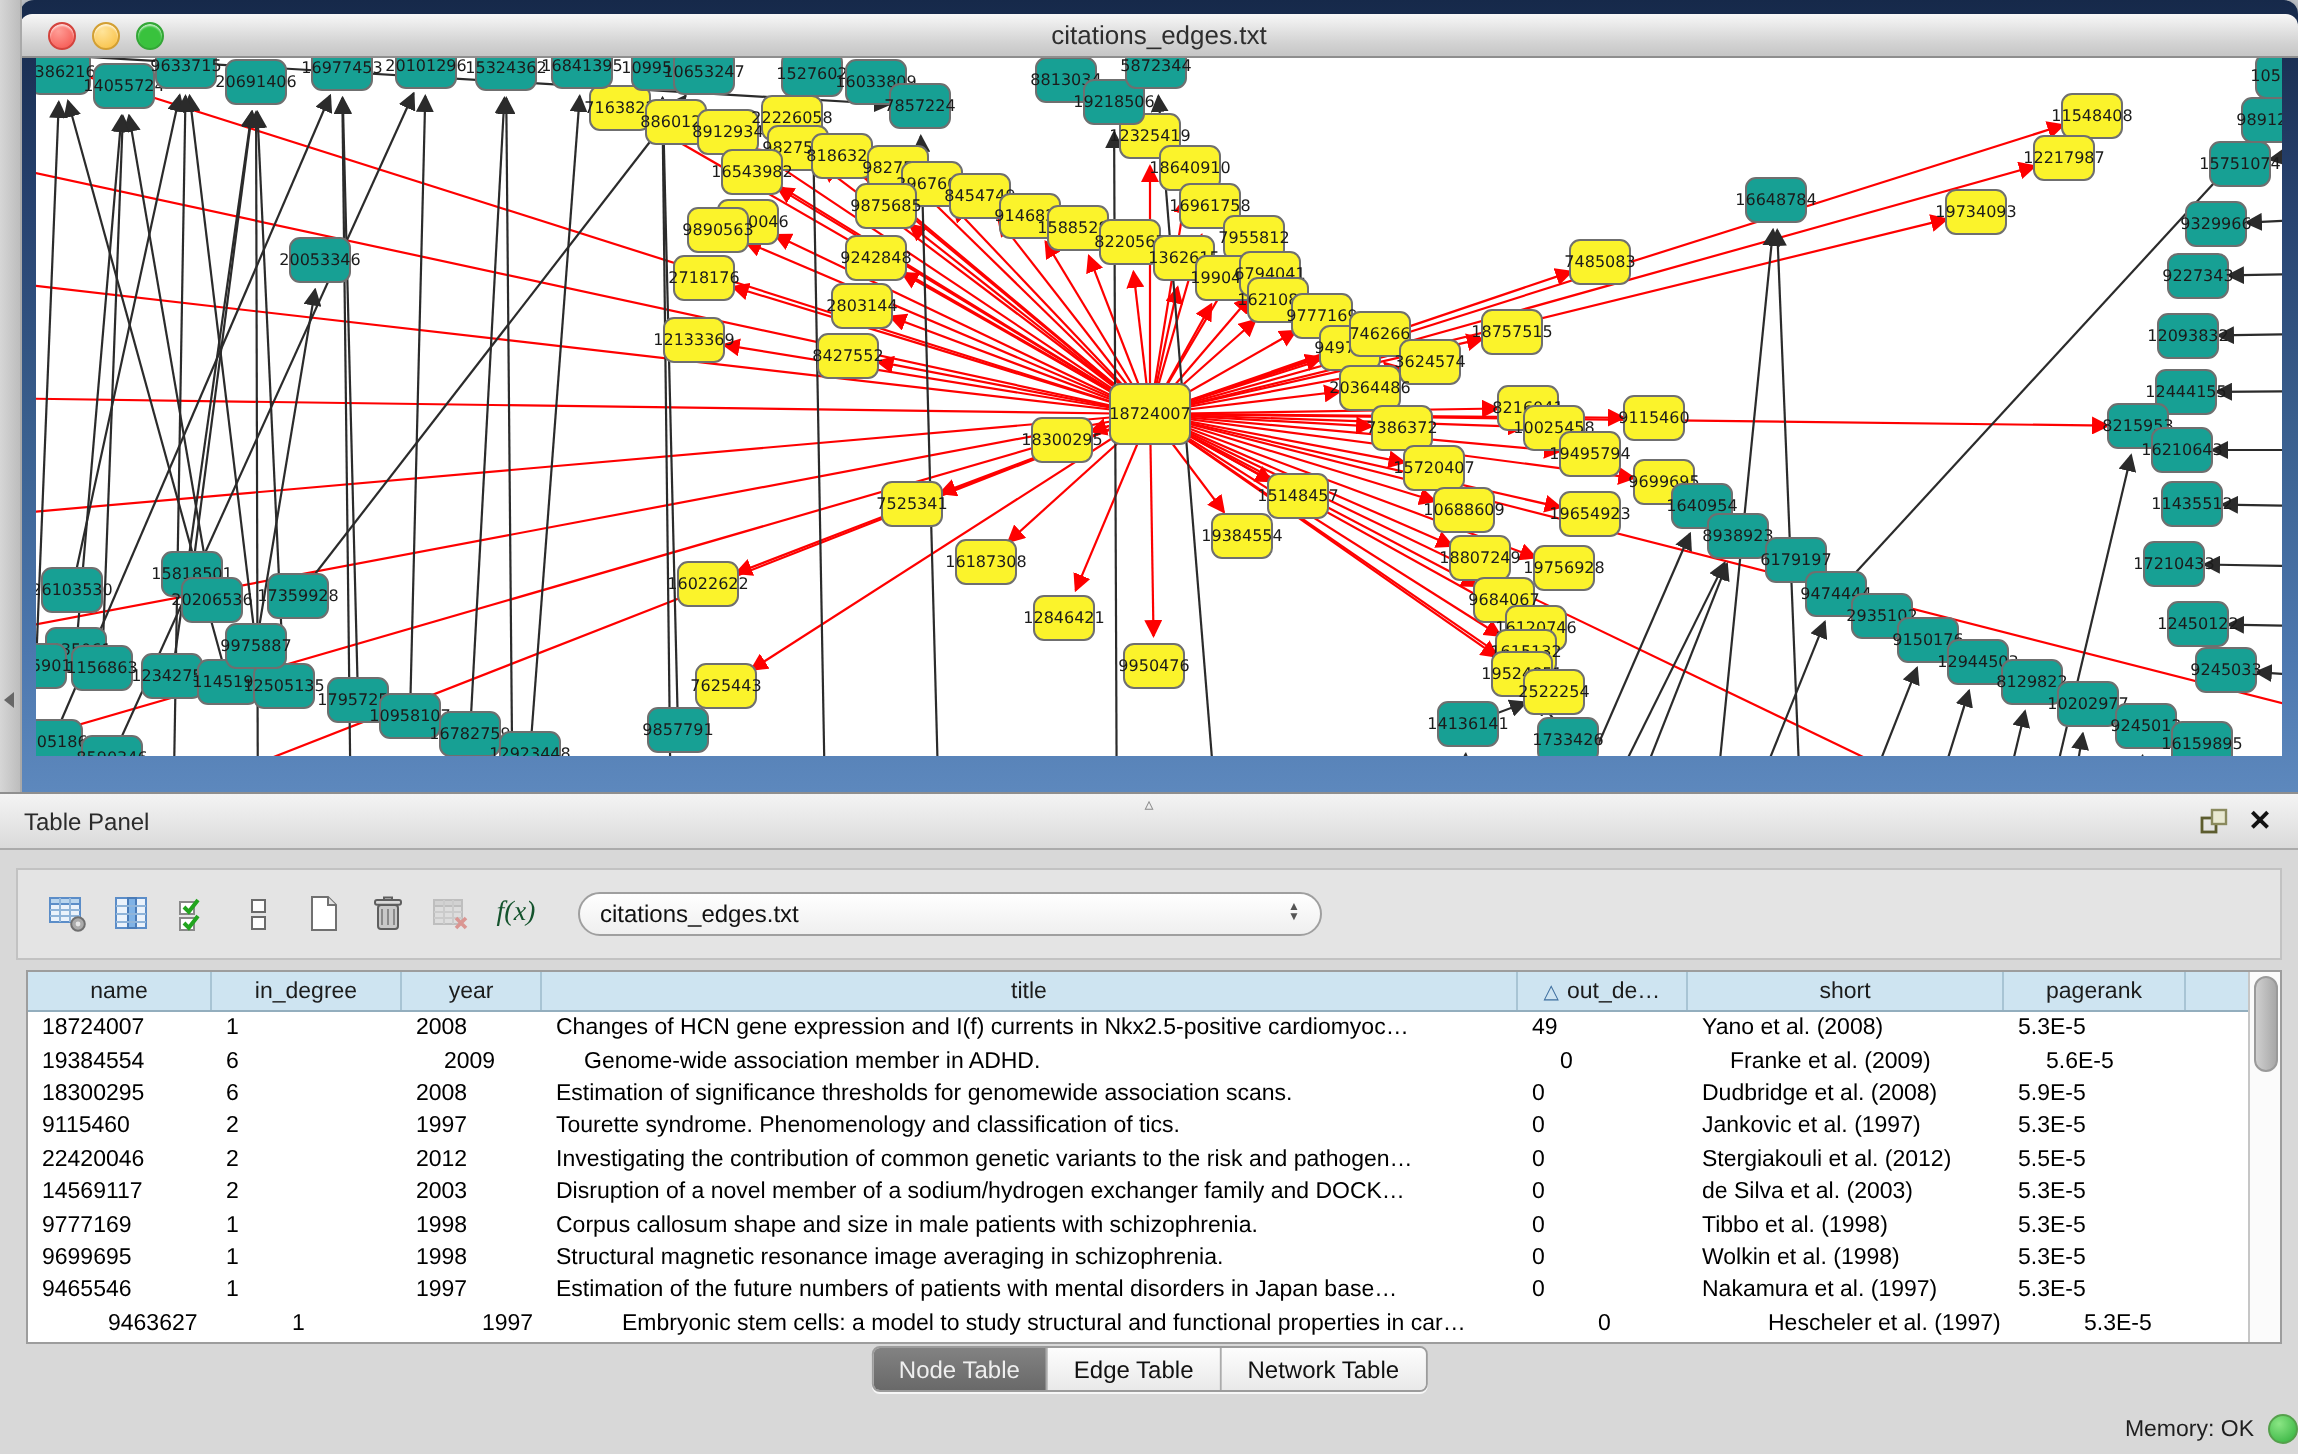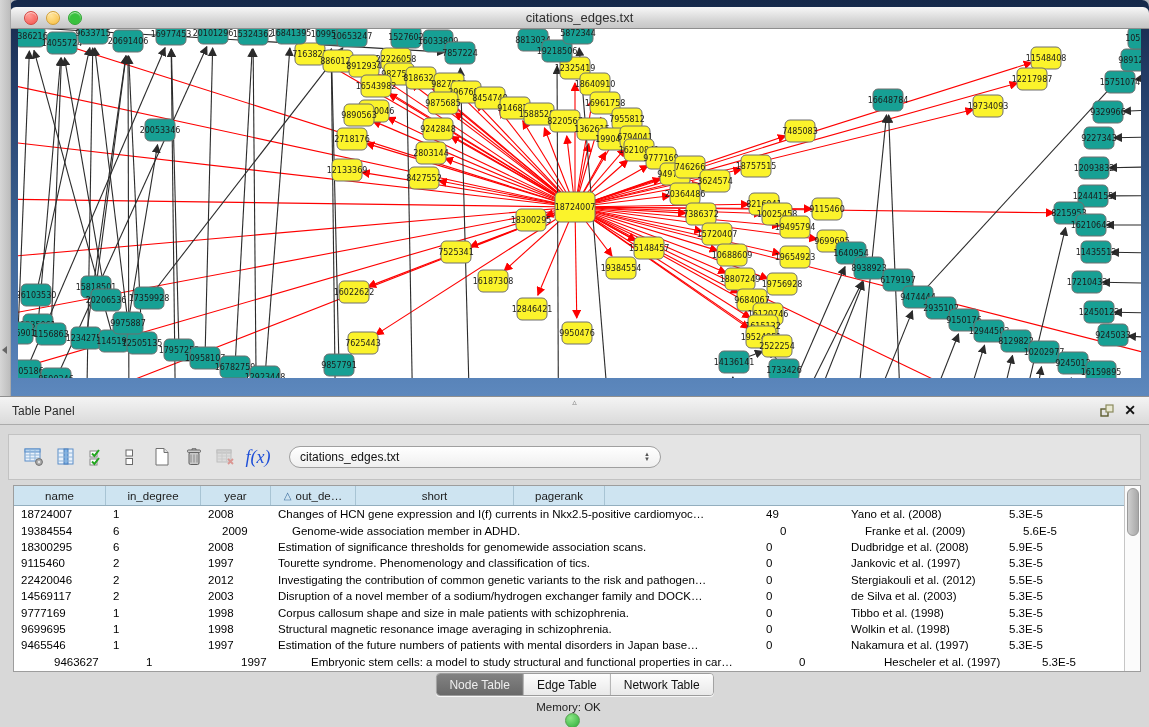--- a/index.html
+++ b/index.html
@@ -36,21 +36,21 @@
   .panel-title{position:absolute;left:12px;top:7px;font-size:12px;color:#2b2b2b;}
   .grip{position:absolute;left:50%;top:0px;font-size:9px;color:#8a8a8a;transform:translateX(-50%);}
   .float-btn{position:absolute;right:34px;top:6px;width:16px;height:16px;background:none;border:none;padding:0;cursor:default;}
   .close-btn{position:absolute;right:10px;top:4px;width:18px;height:18px;background:none;border:none;
       font-size:14px;font-weight:bold;color:#111;padding:0;line-height:18px;}
   .toolbar{position:absolute;top:37px;left:8px;right:8px;height:46px;background:#e4e4e4;
       border:1px solid #c2c2c2;display:flex;align-items:center;padding-left:10px;box-sizing:border-box;}
   .tool-btn{width:30px;height:30px;display:flex;align-items:center;justify-content:center;
       background:transparent;border:none;padding:0;margin-right:2px;}
   .tool-btn[data-disabled="true"]{opacity:.5;}
-  .fx-glyph{font-family:"Liberation Serif",serif;font-style:italic;font-size:18px;color:#1d4ed8;}
+  .fx-glyph{font-family:"Liberation Serif",serif;font-style:italic;font-size:14px;color:#14532d;}
   .combo{width:372px;height:22px;margin-left:14px;border:1px solid #9f9f9f;border-radius:11px;
       background:linear-gradient(#ffffff,#efefef);display:flex;align-items:center;justify-content:space-between;
       padding:0 10px;font-size:12px;color:#111;box-sizing:border-box;}
   .combo-arrows{display:flex;flex-direction:column;line-height:4px;}
   .combo-arrows span{font-size:6px;color:#555;height:5px;}
 
   .table-wrap{position:absolute;top:88px;left:13px;right:8px;height:185px;background:#fff;
       border:1px solid #9d9d9d;box-sizing:content-box;}
   .thead{display:flex;height:19px;background:#cee4f1;border-bottom:1px solid #93aebe;width:calc(100% - 15px);}
   .th{border-right:1px solid #a8c4d4;display:flex;align-items:center;justify-content:center;
@@ -65,21 +65,21 @@
       background:linear-gradient(90deg,#cfcfcf,#a8a8a8);border:1px solid #9a9a9a;}
 
   .tabs{position:absolute;bottom:32px;left:50%;transform:translateX(-50%);display:flex;height:21px;
       border:1px solid #9c9c9c;border-radius:4px;overflow:hidden;background:#f3f3f3;box-shadow:0 1px 0 rgba(255,255,255,.8);}
   .tab{padding:0 13px;font-size:12px;display:flex;align-items:center;border-right:1px solid #ababab;
       background:linear-gradient(#fdfdfd,#e9e9e9);color:#111;border-top:none;border-bottom:none;border-left:none;}
   .tab:last-child{border-right:none;}
   .tab.active{background:linear-gradient(#828282,#696969);color:#efefef;}
 
   .status{position:absolute;bottom:0;left:0;right:0;height:27px;display:flex;align-items:center;
-      justify-content:flex-end;padding-right:12px;font-size:11.5px;color:#1e1e1e;flex-direction:column;}
+      justify-content:flex-end;font-size:11.5px;color:#1e1e1e;}
   .mem-dot{width:13px;height:13px;border-radius:50%;margin-left:7px;
       background:radial-gradient(circle at 35% 30%,#8ae684,#2fae3b);border:1px solid #55a04c;}
 </style>
 </head>
 <body>
 
 <div id="desktop">
   <div id="net-window">
     <div class="canvas">
       <svg id="graph-svg" viewBox="18 28 1123 350" preserveAspectRatio="none">
@@ -829,20 +829,23 @@
     <div class="thead" id="thead">
         <div class="th" style="width: 92px;">
           <span>name</span>
         </div>
         <div class="th" style="width: 95px;">
           <span>in_degree</span>
         </div>
         <div class="th" style="width: 70px;">
           <span>year</span>
         </div>
+        <div class="th" style="width: 488px;">
+          <span>title</span>
+        </div>
         <div class="th" style="width: 85px;">
           <span class="sort-tri">△</span>
           <span>out_de…</span>
         </div>
         <div class="th" style="width: 158px;">
           <span>short</span>
         </div>
         <div class="th" style="width: 91px;">
           <span>pagerank</span>
         </div>

